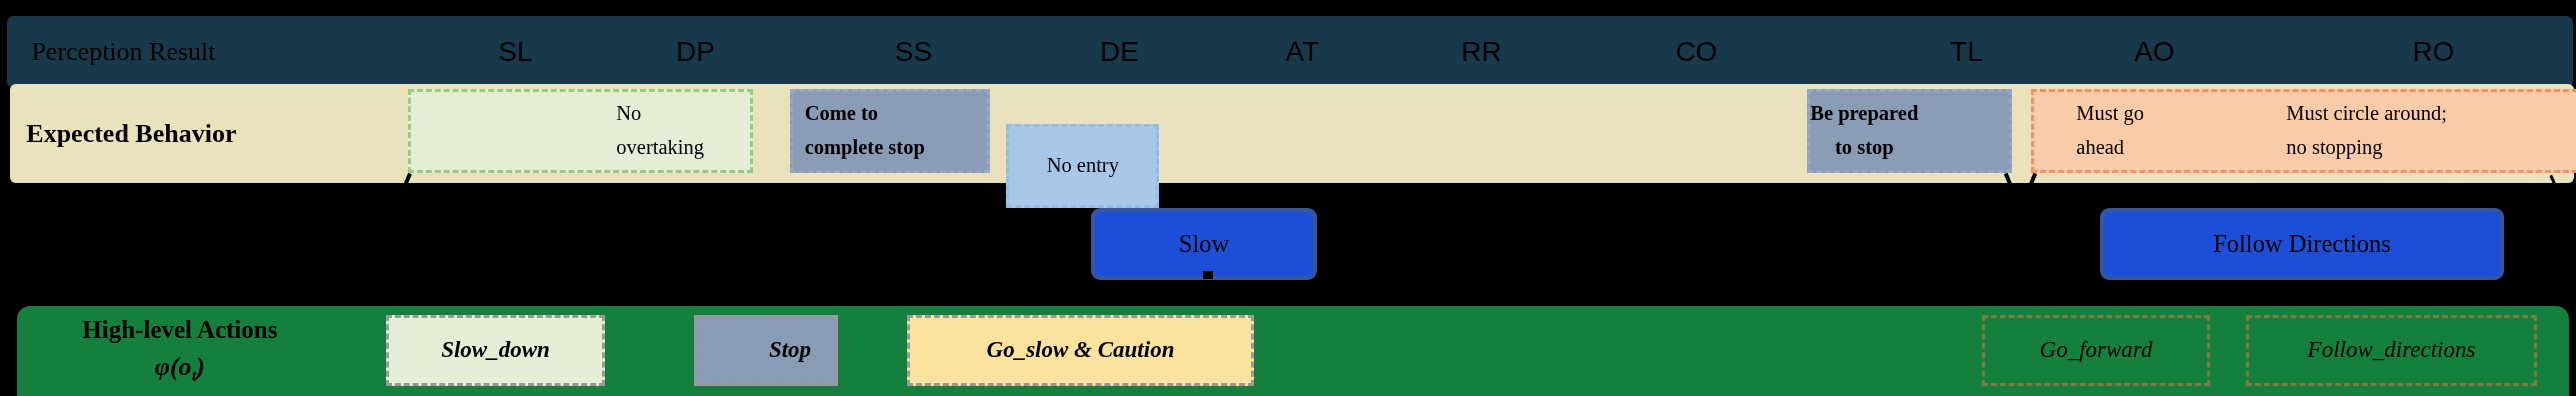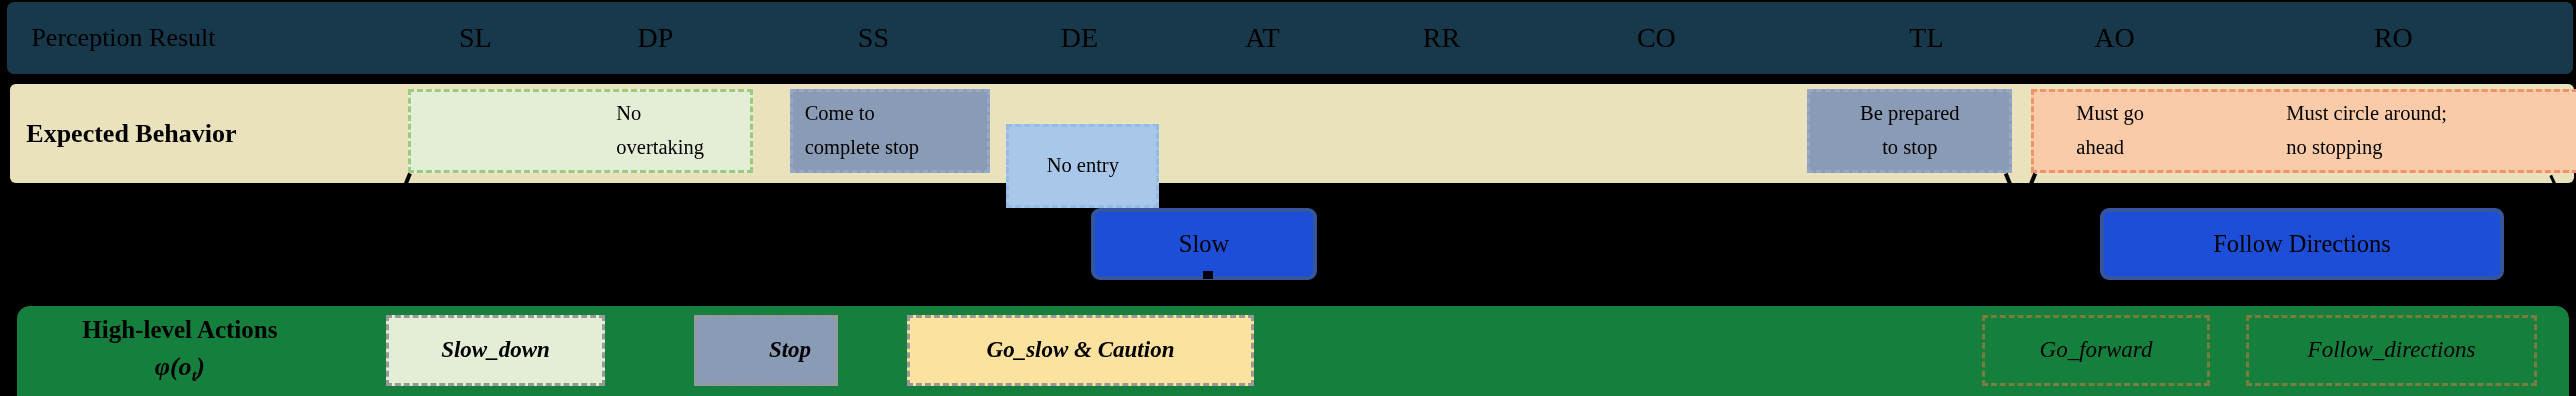--- a/index.html
+++ b/index.html
@@ -1,30 +1,30 @@
 <!DOCTYPE html>
 <html style="font-size:9px"><head>
 <meta charset="utf-8">
 <style>
   html,body{margin:0;padding:0;background:#000;}
   #canvas{position:relative;width:2576px;height:396px;background:#000;overflow:hidden;
           font-family:"Liberation Serif", serif;color:#000;}
   .abs{position:absolute;}
   
-  .row-perception{left:7.4px;top:2px;width:2566px;height:72px;background:#17394B;border-radius:6.8px;}
+  .row-perception{left:7.4px;top:16px;width:2566px;height:72px;background:#17394B;border-radius:6.8px;}
   .perception-label{left:24px;top:0;height:72px;display:flex;align-items:center;font-size:26px;}
   .col-head{top:0;height:72px;display:flex;align-items:center;transform:translateX(-50%);
-            font-family:Liberation Serif, serif;font-size:28px;font-weight:500;}
+            font-family:Liberation Sans, sans-serif;font-size:28px;font-weight:500;margin-left:40px;}
   
   .row-behavior{left:10.3px;top:84px;width:2564px;height:99px;background:#E9E2BC;border-radius:5.7px;}
   .behavior-label{left:16px;top:0;height:99px;display:flex;align-items:center;font-size:26px;font-weight:bold;}
   .bbox{top:4.6px;height:84px;box-sizing:border-box;border:3.4px dashed #999;display:flex;align-items:center;font-size:20.5px;line-height:1.62;}
   .bbox .txt{white-space:nowrap;}
   .green-b{background:#E4EED7;border-color:#9ACB7E;}
-  .grayblue-b{background:#8A9BB5;border-color:#97A8C6;}
+  .grayblue-b{background:#8A9BB5;border-color:#97A8C6;font-weight:bold;}
   .blue-b{background:#A9C7E9;border-color:#94BBE4;margin-top:35px;}
   .yellow-b{background:#FBE29E;border-color:#F6CE50;}
   .peach-b{background:#F9CBA9;border-color:#F19269;}
   
   .big-btn{height:64px;background:#1d4ed8;border:4px solid #35569B;border-radius:9px;box-sizing:content-box;
            display:flex;align-items:center;justify-content:center;font-size:24.5px;}
   
   .row-actions{left:17px;top:306px;width:2552px;height:112px;background:#15803d;border-radius:13px;}
   .actions-label{left:3.4px;top:5.7px;width:319px;text-align:center;font-size:25px;font-weight:bold;line-height:1.45;}
   .formula{font-weight:bold;font-style:italic;font-size:26px;}
@@ -68,21 +68,21 @@
         <div>Come to</div>
           <div>complete stop</div>
       </div>
     </div>
 
     <div class="abs bbox blue-b" style="left:996px;width:153px;justify-content:center;">
       <div class="txt">No entry</div>
     </div>
 
 
-    <div class="abs bbox grayblue-b" style="left:1797px;width:205px;justify-content:center;text-align:center;">
+    <div class="abs bbox grayblue-b" style="left:1797px;width:205px;text-align:center;">
       <div class="txt">
         <div>Be prepared</div>
           <div>to stop</div>
       </div>
     </div>
 
     <div class="abs bbox peach-b" style="left:2021px;width:592px;">
       <div class="txt abs" style="left:42px;">
         <div>Must go</div>
           <div>ahead</div>

